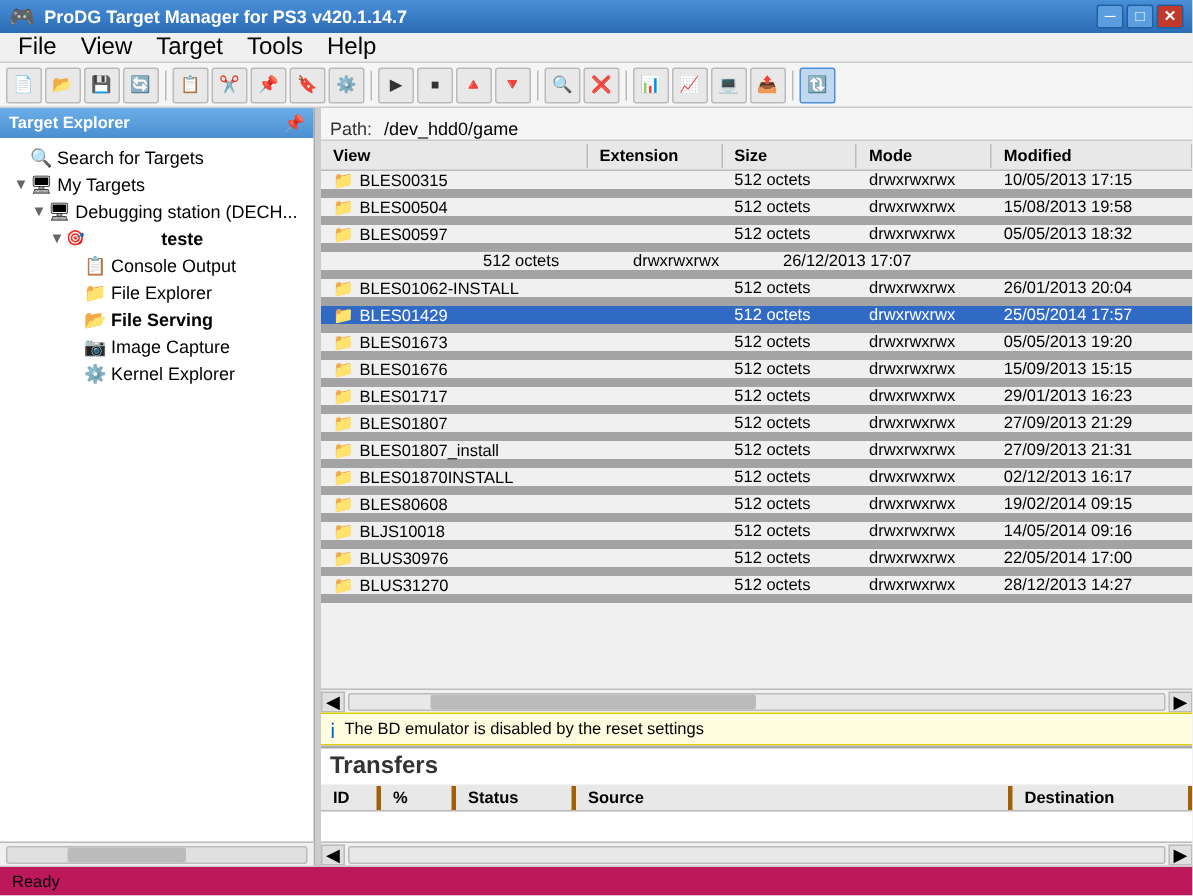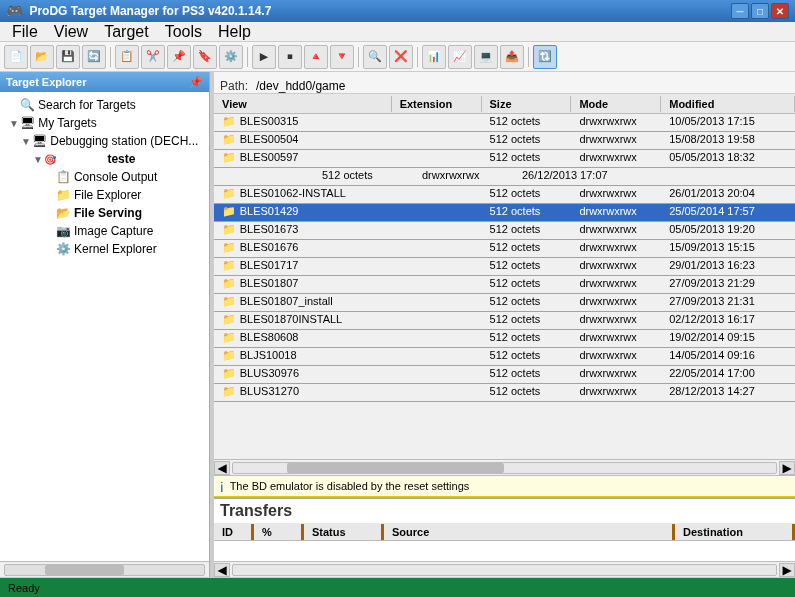--- a/index.html
+++ b/index.html
@@ -150,24 +150,24 @@
     .col-mode { width: 100px; }
     .col-modified { width: 150px; }
 
     #file-list-body {
       flex: 1;
       overflow-y: auto;
       overflow-x: auto;
     }
     .file-row {
       display: flex;
-      align-items: flex-start;
+      align-items: center;
       height: 18px;
       font-size: 11px;
-      border-bottom: 1px solid #a3a3a3;
+      border-bottom: 6px solid #a3a3a3;
       cursor: pointer;
       white-space: nowrap;
     }
     .file-row.selected { background: #316ac5; color: white; }
     .file-cell {
       padding: 1px 8px;
       overflow: hidden;
       white-space: nowrap;
     }
     .file-icon { margin-right: 4px; color: #e8c000; font-size: 11px; }
@@ -241,21 +241,21 @@
       height: 100%;
       background: #bbb;
       border-radius: 2px;
       width: 40%;
       position: absolute;
       left: 20%;
     }
 
     
     #status-bar {
-      background: #15803d;
+      background: #be185d;
       border-top: 1px solid #ccc;
       height: 20px;
       display: flex;
       align-items: center;
       padding: 0 8px;
       font-size: 11px;
     }
 
     
     .v-splitter {

